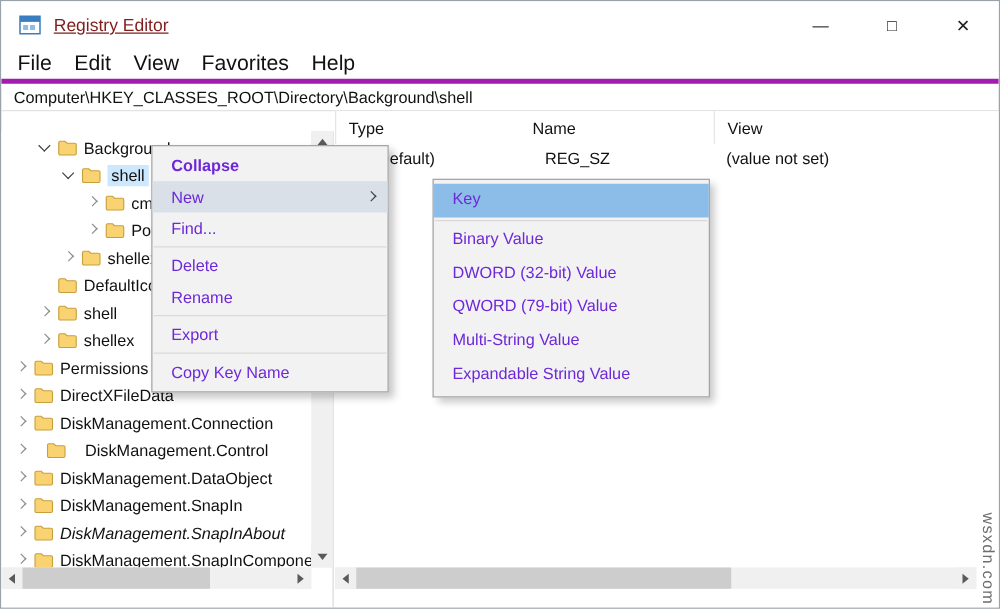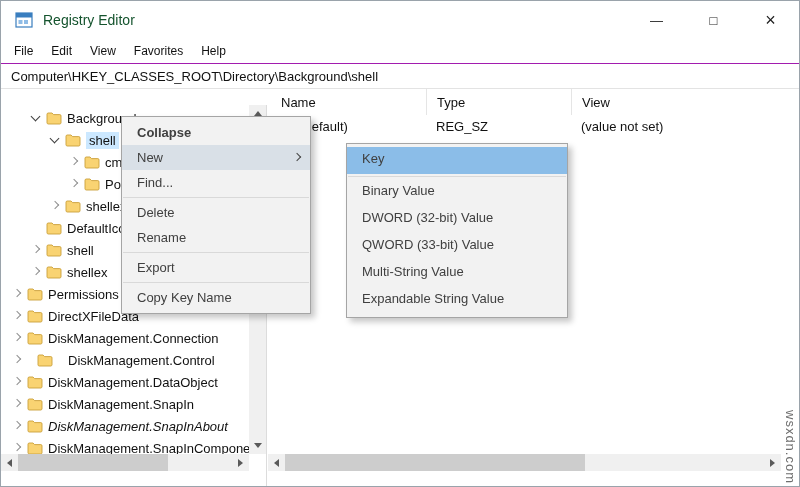--- a/index.html
+++ b/index.html
@@ -3,31 +3,31 @@
 <meta charset="utf-8">
 <style>
   * { margin:0; padding:0; box-sizing:border-box; }
   html,body { width:800px; height:487px; }
   body { font-family:"Liberation Sans","DejaVu Sans",sans-serif; background:#fff; }
   .window { position:relative; width:800px; height:487px; border:1px solid #9aa3ab; background:#fff; overflow:hidden; }
 
   
   .titlebar { height:38px; display:flex; align-items:center; padding-left:14px; background:#fff; }
   .app-icon { width:18px; height:16px; margin-right:10px; flex:0 0 auto; }
-  .title { font-size:14px; color:#14532d; flex:1; white-space:nowrap; }
+  .title { font-size:14px; color:#7f1d1d; flex:1; white-space:nowrap;text-decoration:underline; }
   .controls { display:flex; height:38px; }
   .ctrl { width:57px; height:38px; display:flex; align-items:center; justify-content:center; font-size:13px; color:#222; }
   .ctrl.close-btn { font-size:18px; }
 
   
   .menubar { height:24px; display:flex; align-items:center; padding-left:4px; background:#fff; }
-  .menu-item { font-size:12px; padding:3px 9px; color:#111; white-space:nowrap; }
-
-  
-  .addressbar { height:26px; border-top:1px solid #a21caf; border-bottom:1px solid #e3e3e3; font-size:13px; display:flex; align-items:center; padding-left:10px; color:#111; white-space:nowrap; }
+  .menu-item { font-size:17px; padding:3px 9px; color:#111; white-space:nowrap; }
+
+  
+  .addressbar { height:26px; border-top:4px solid #a21caf; border-bottom:1px solid #e3e3e3; font-size:13px; display:flex; align-items:center; padding-left:10px; color:#111; white-space:nowrap; }
 
   
   .content { position:absolute; top:88px; left:0; right:0; bottom:0; }
   .left-pane { position:absolute; left:0; top:0; bottom:0; width:266px; border-right:1px solid #dcdcdc; background:#fff;margin-top:16px; }
   .tree { position:absolute; left:0; top:0; right:17px; bottom:32px; overflow:hidden; padding-top:2px; }
   .tree-row { height:22px; display:flex; align-items:center; font-size:13px; white-space:nowrap; }
   .tree-label { color:#111; }
   .tree-row.selected .tree-label { background:#cce8ff; padding:1px 3px; }
   .chev { flex:0 0 16px; height:16px; position:relative; }
   .chev.right::after { content:''; position:absolute; left:5px; top:4px; width:5px; height:5px; border-right:1.3px solid #8f8f8f; border-bottom:1.3px solid #8f8f8f; transform:rotate(-45deg); }
@@ -60,21 +60,21 @@
   .hthumb.r { left:17px; width:300px; }
   .tri { width:0; height:0; }
   .tri.up { border-left:4px solid transparent; border-right:4px solid transparent; border-bottom:5px solid #5a5a5a; }
   .tri.down { border-left:4px solid transparent; border-right:4px solid transparent; border-top:5px solid #5a5a5a; }
   .tri.tleft { border-top:4px solid transparent; border-bottom:4px solid transparent; border-right:5px solid #5a5a5a; }
   .tri.tright { border-top:4px solid transparent; border-bottom:4px solid transparent; border-left:5px solid #5a5a5a; }
 
   
   .ctx-menu { position:absolute; left:120px; top:115px; width:190px; background:#f2f2f2; border:1px solid #a5a5a5; box-shadow:4px 4px 6px rgba(0,0,0,0.22); padding:3px 0; z-index:50; }
   .submenu { position:absolute; left:345px; top:142px; width:222px; background:#f2f2f2; border:1px solid #a5a5a5; box-shadow:4px 4px 6px rgba(0,0,0,0.22); padding:3px 0; z-index:60; }
-  .ctx-item { height:25px; line-height:25px; padding-left:15px; font-size:13px; color:#404040; position:relative; white-space:nowrap; }
+  .ctx-item { height:25px; line-height:25px; padding-left:15px; font-size:13px; color:#6d28d9; position:relative; white-space:nowrap; }
   .ctx-item.sub { height:27px; line-height:24px; }
   .ctx-item.bold { font-weight:bold; }
   .hl-soft { background:#d9e0e7; }
   .hl-strong { background:#8bbde8; }
   .menu-sep { height:1px; background:#d9d9d9; margin:2px 1px; }
   .sub-arrow { position:absolute; right:10px; top:9px; width:6px; height:6px; border-right:1.4px solid #444; border-bottom:1.4px solid #444; transform:rotate(-45deg); }
 
   .watermark { position:absolute; right:1px; bottom:2px; writing-mode:vertical-rl; font-size:13px; color:#6e6e6e; z-index:100; letter-spacing:1px; }
 </style>
 </head>
@@ -248,22 +248,22 @@
           </div>
         <div class="hthumb l"></div>
         <div class="sb-btn sb-right">
             <span class="tri tright"></span>
           </div>
       </div>
     </div>
 
     <div class="right-pane">
       <div class="list-header">
+        <div class="hcol col-type">Type</div>
         <div class="hcol col-name">Name</div>
-        <div class="hcol col-type">Type</div>
         <div class="hcol col-data">View</div>
       </div>
       <div class="list-row">
         <div class="cell-name">(Default)</div>
         <div class="cell-type">REG_SZ</div>
         <div class="cell-data">(value not set)</div>
       </div>
 
       <div class="hscroll hright">
         <div class="sb-btn sb-left">
@@ -288,20 +288,20 @@
       <div class="menu-sep"></div>
       <div class="ctx-item"><span>Export</span></div>
       <div class="menu-sep"></div>
       <div class="ctx-item"><span>Copy Key Name</span></div>
     </div>
   <div class="submenu">
       <div class="ctx-item sub hl-strong"><span>Key</span></div>
       <div class="menu-sep"></div>
       <div class="ctx-item sub"><span>Binary Value</span></div>
       <div class="ctx-item sub"><span>DWORD (32-bit) Value</span></div>
-      <div class="ctx-item sub"><span>QWORD (33-bit) Value</span></div>
+      <div class="ctx-item sub"><span>QWORD (79-bit) Value</span></div>
       <div class="ctx-item sub"><span>Multi-String Value</span></div>
       <div class="ctx-item sub"><span>Expandable String Value</span></div>
     </div>
 
   <div class="watermark">wsxdn.com</div>
 
 </div>
 
 </body></html>

